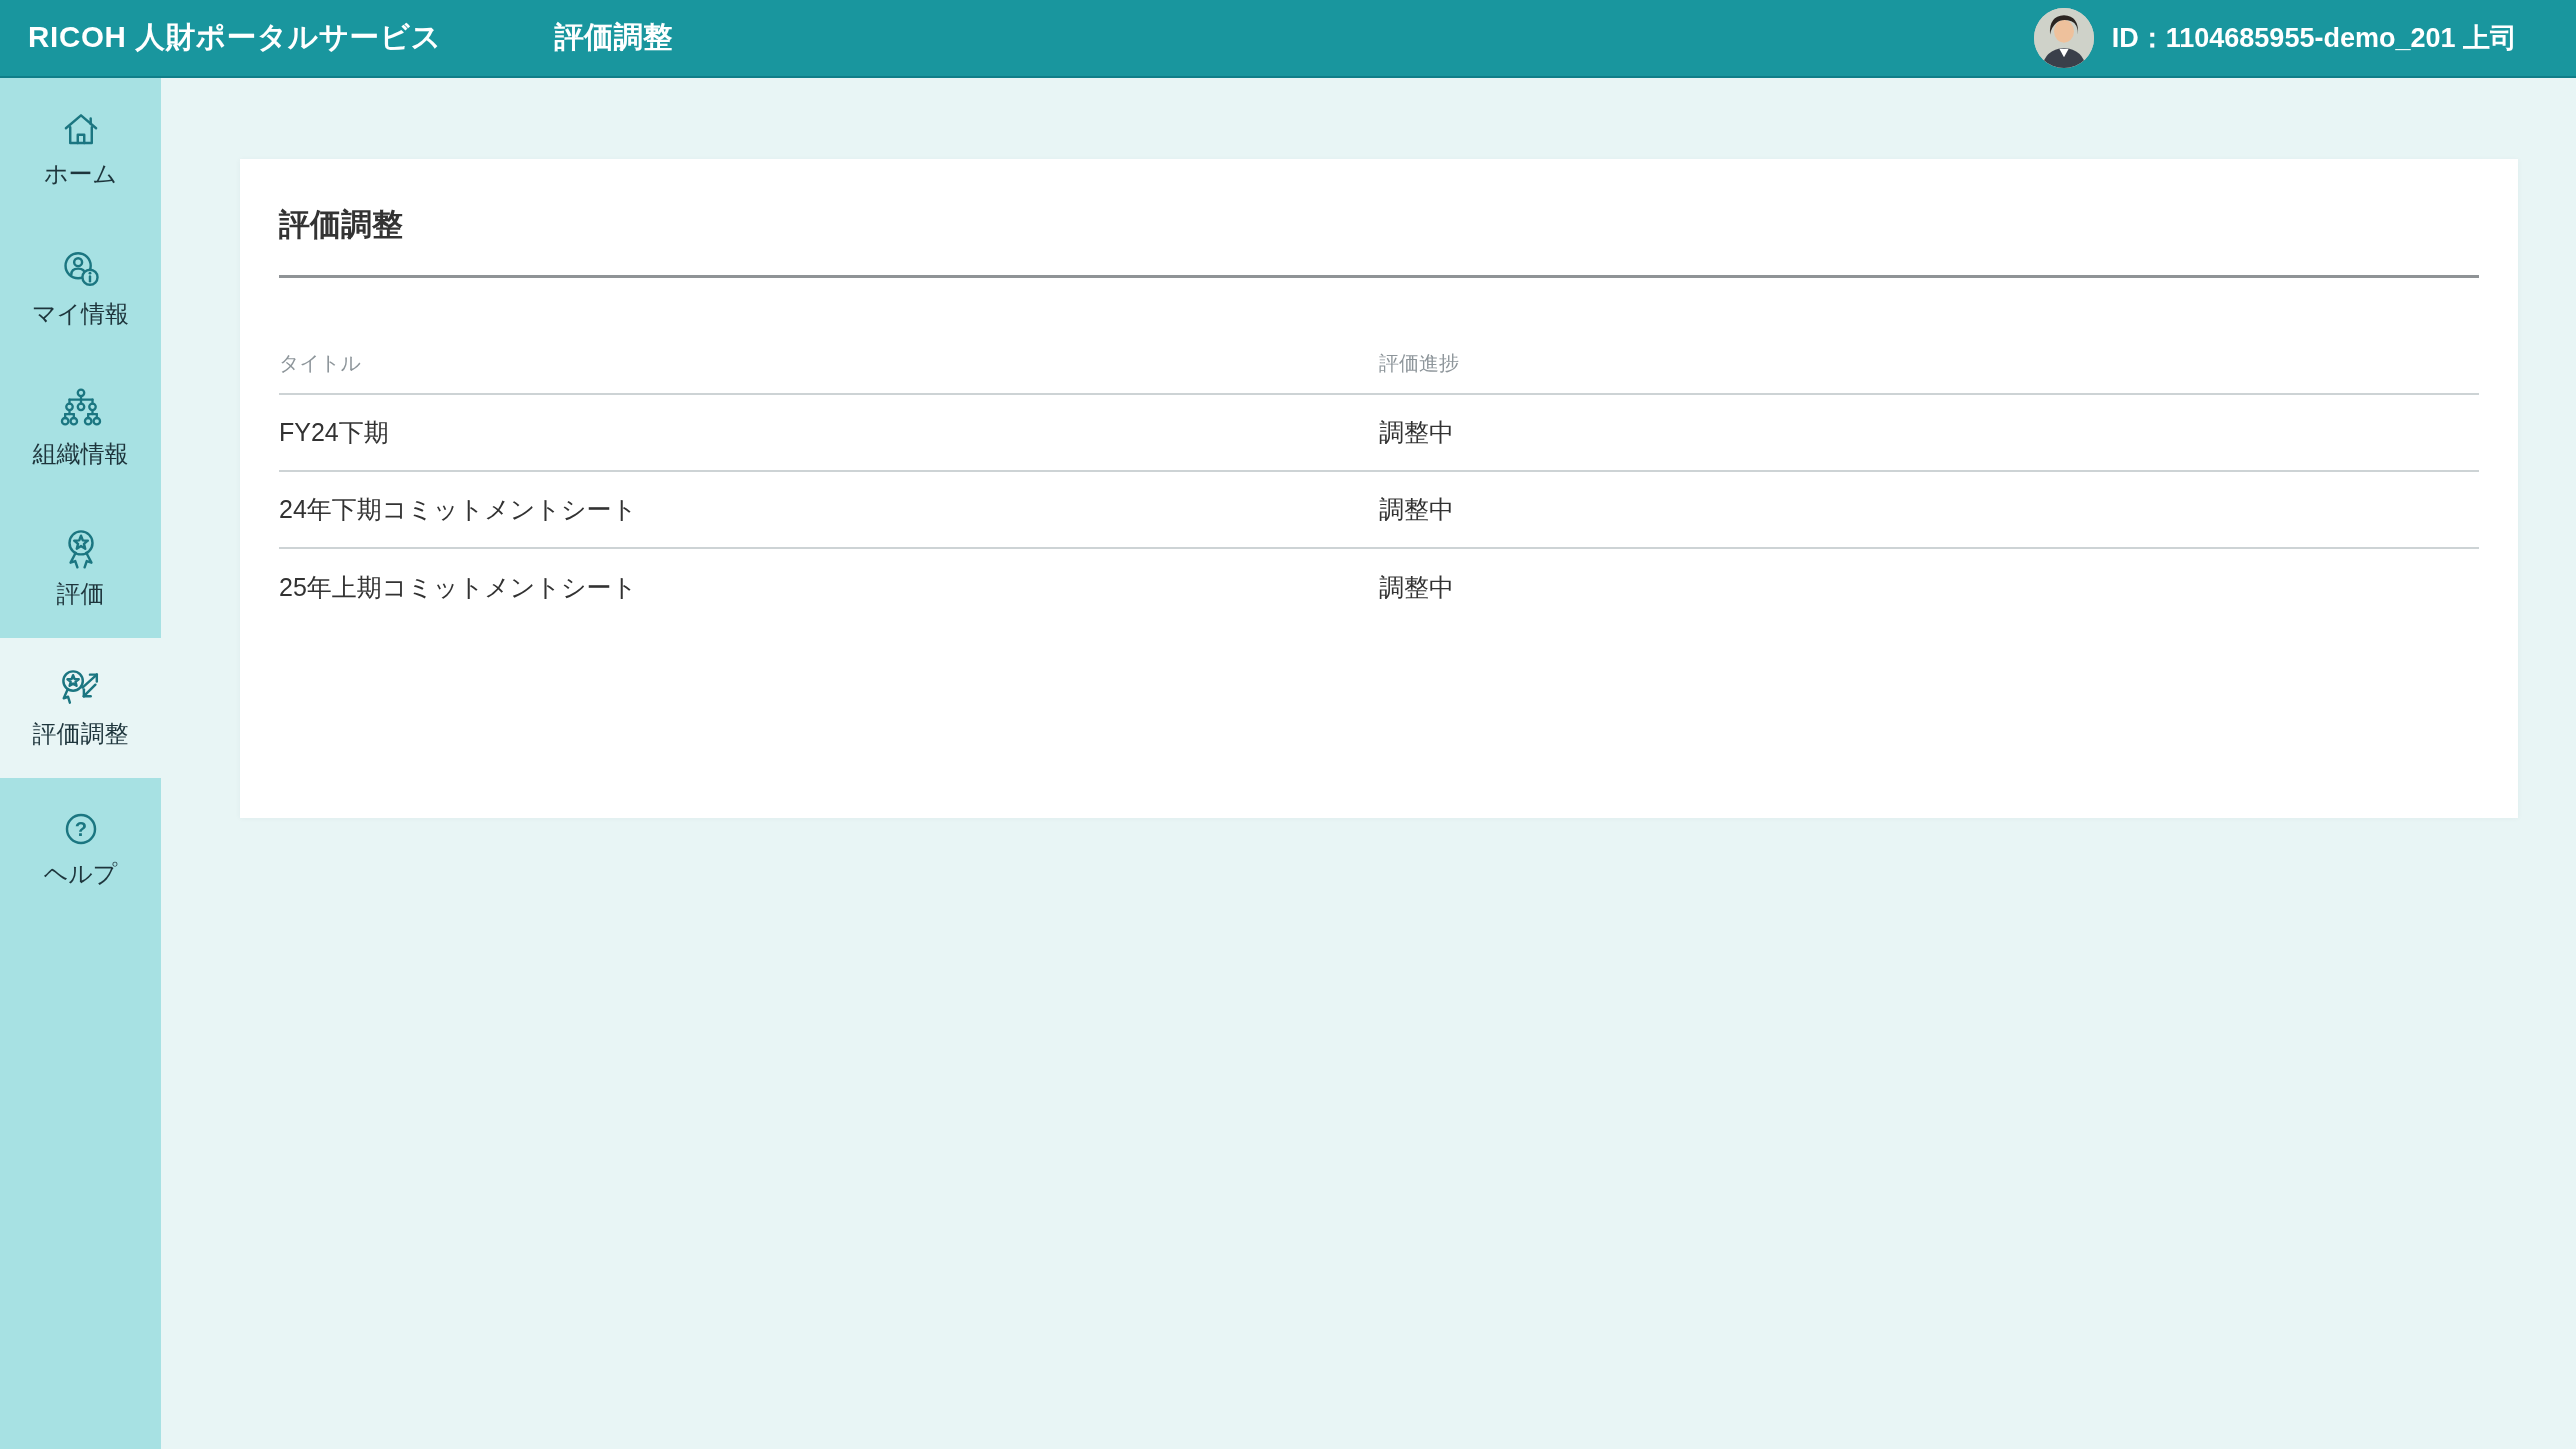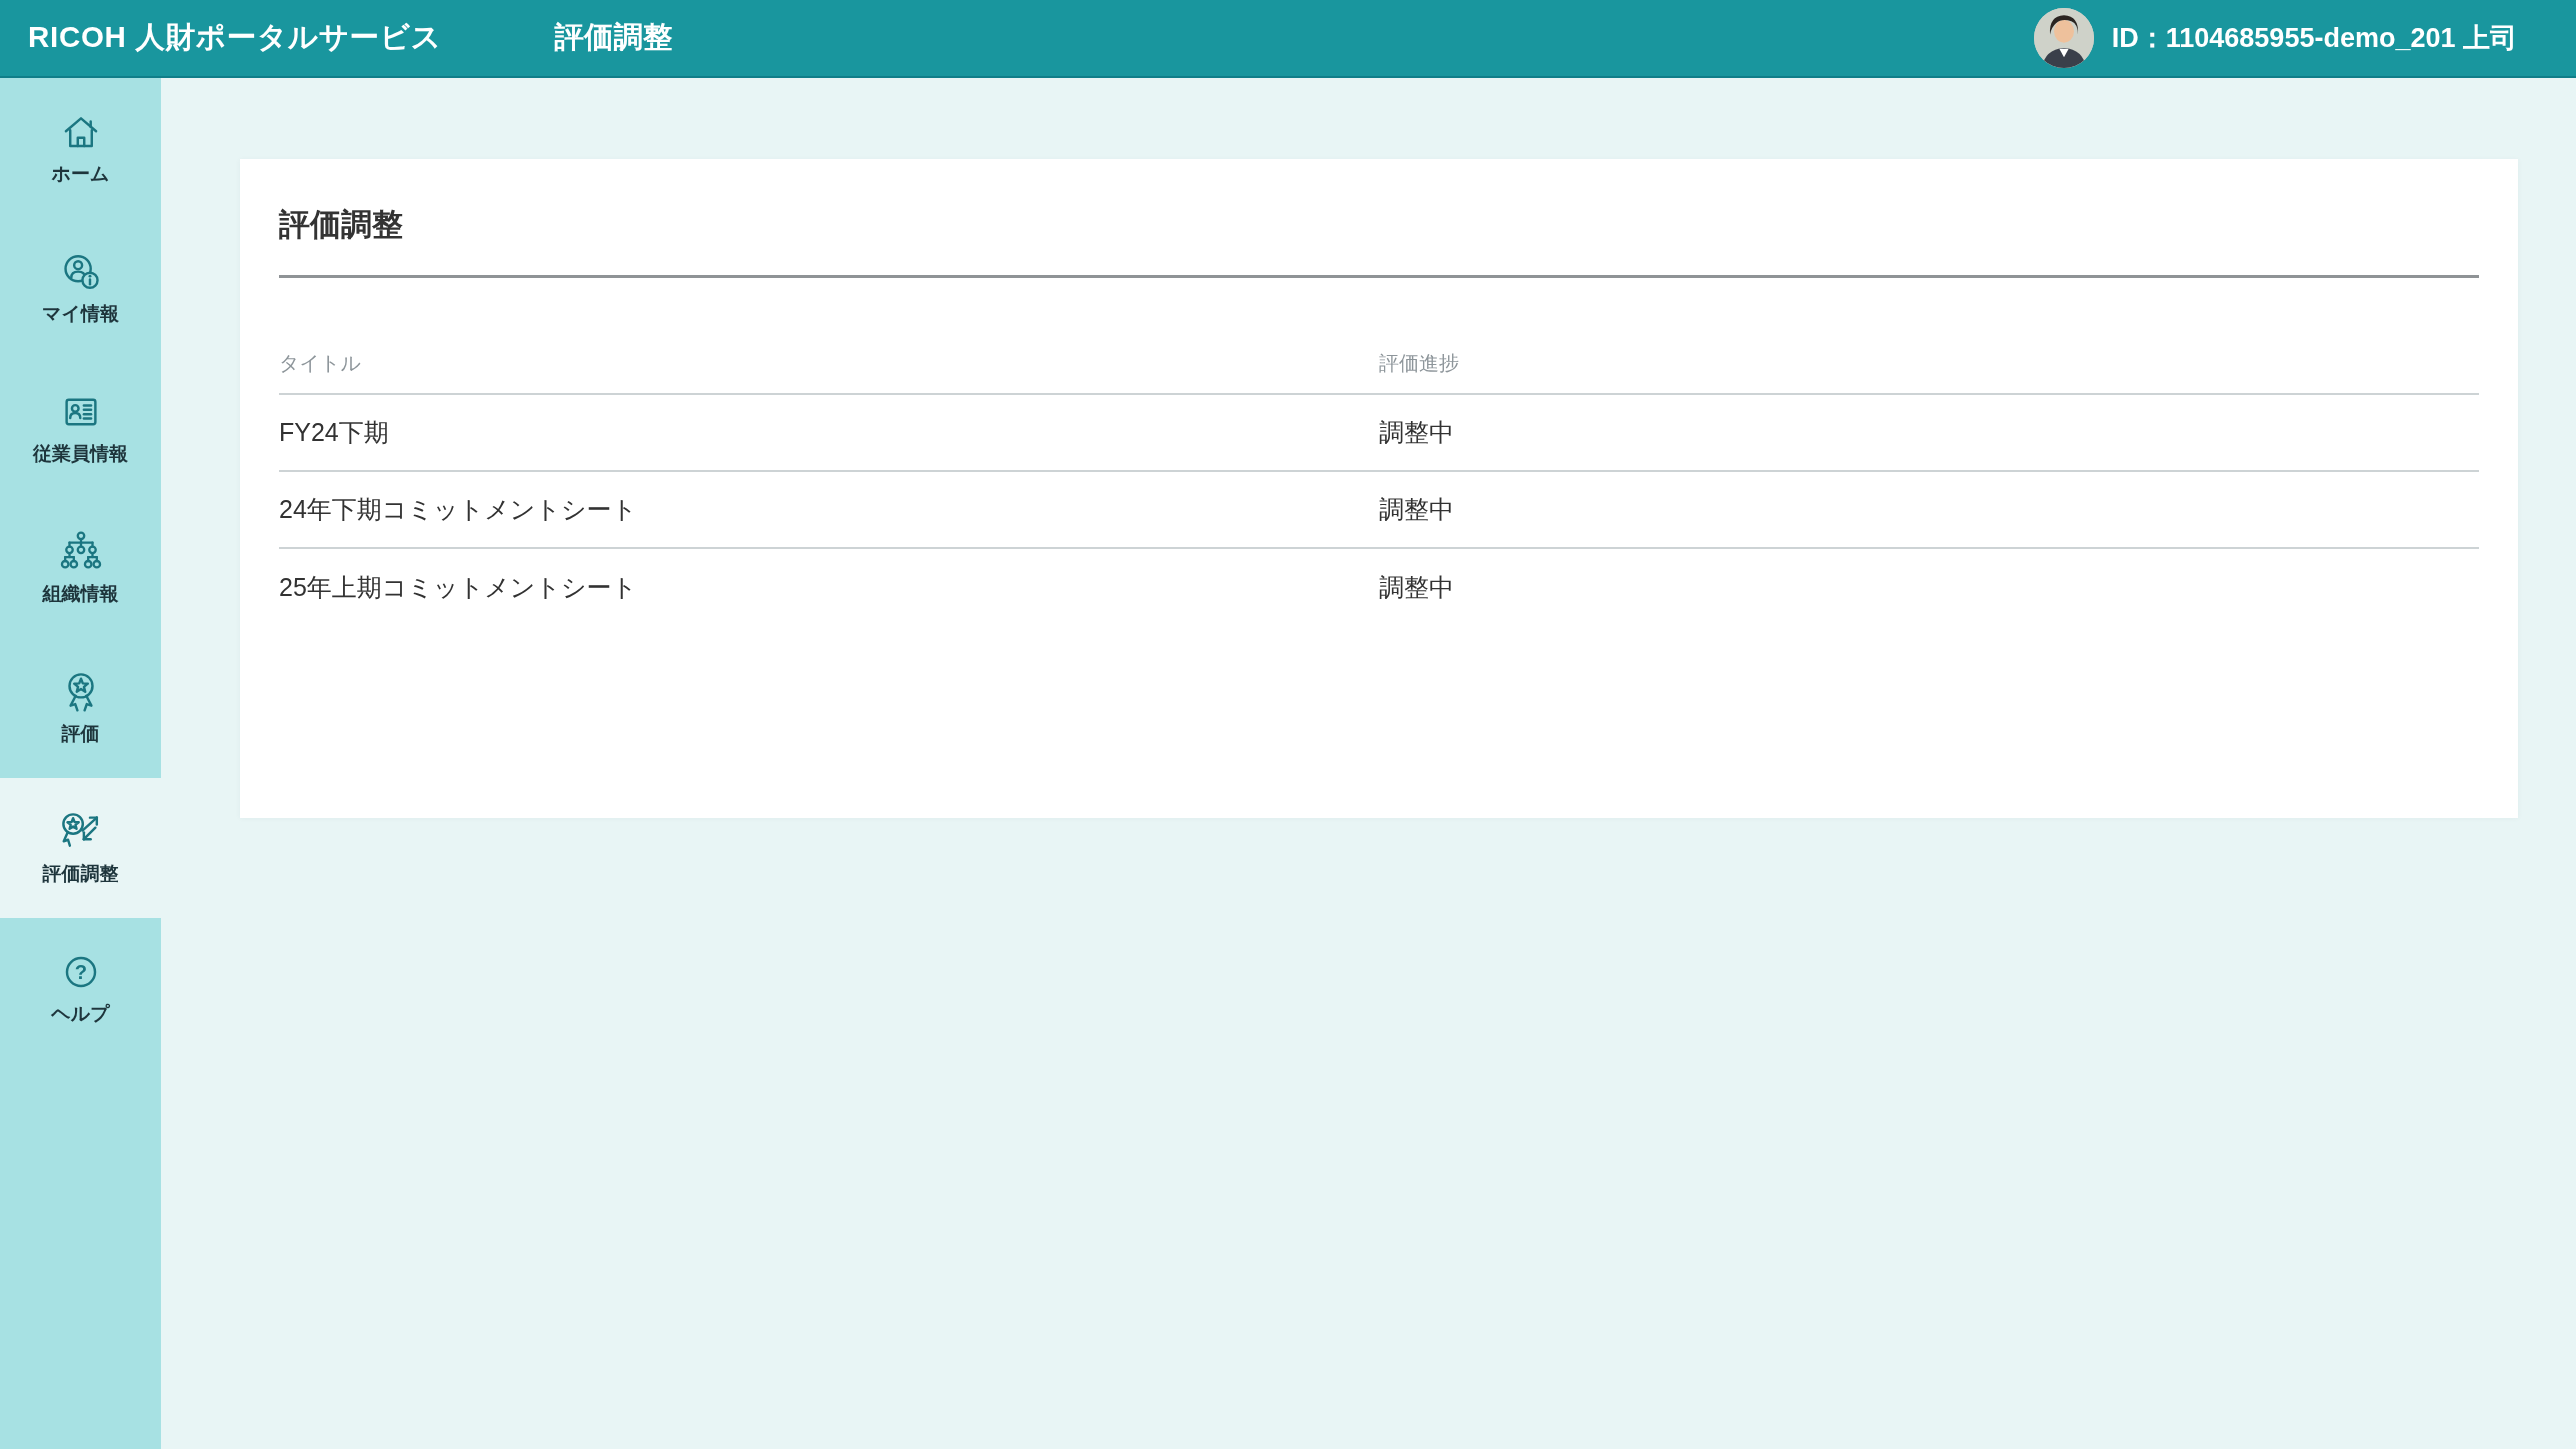--- a/index.html
+++ b/index.html
@@ -36,21 +36,21 @@
   
   .body{flex:1;display:flex;min-height:0;}
   .sidebar{flex:0 0 161px;width:161px;background:var(--sidebar-bg);}
   .side-item{
     height:140px;display:flex;flex-direction:column;align-items:center;
     justify-content:center;gap:6.7px;cursor:pointer;
   }
   .side-item.active{background:var(--content-bg);}
   .side-item .icon{display:block;height:46px;}
   .side-item .icon svg{display:block;}
-  .side-label{font-size:19px;font-weight:700;color:var(--sidebar-text);white-space:nowrap;}
+  .side-label{font-size:24px;font-weight:400;color:var(--sidebar-text);white-space:nowrap;}
 
   .main{flex:1;background:var(--content-bg);min-width:0;}
   .card{
     margin:81px 58px 0 79px;height:659px;background:var(--card-bg);
     padding:0 39px;box-shadow:0 1.3px 5.4px rgba(20,60,70,0.05);
   }
   .card h1{margin:0;padding-top:48px;font-size:31px;line-height:36px;font-weight:600;color:var(--title-text);}
   .t-divider{margin-top:32px;height:2.7px;background:var(--divider-strong);}
   .thead{
     height:117px;display:flex;align-items:flex-end;padding-bottom:16px;
@@ -111,34 +111,20 @@
             <circle cx="28" cy="22.5" r="5.5"></circle>
             <path d="M18.5 40 Q18.5 31.5 28 31.5 Q37.5 31.5 37.5 40"></path>
             <circle cx="44.5" cy="43.5" r="10.5" fill="var(--sidebar-bg)"></circle>
             <path d="M44.5 42.5 V49"></path>
             <circle cx="44.5" cy="37.8" r="2" fill="var(--icon-color)" stroke="none"></circle>
           </svg>
         </span>
         <span class="side-label">マイ情報</span>
       </div>
 
-      <div class="side-item">
-        <span class="icon">
-          <svg width="46" height="46" viewBox="0 0 64 64" fill="none" stroke="var(--icon-color)" stroke-width="3.4" stroke-linecap="round" stroke-linejoin="round">
-            <rect x="12" y="15" width="40" height="34" rx="3"></rect>
-            <circle cx="24" cy="27" r="4.6"></circle>
-            <path d="M17 40.5 Q17 33.5 24 33.5 Q31 33.5 31 40.5"></path>
-            <path d="M36 23 H46"></path>
-              <path d="M36 29 H46"></path>
-              <path d="M36 35 H46"></path>
-              <path d="M36 41 H46"></path>
-          </svg>
-        </span>
-        <span class="side-label">従業員情報</span>
-      </div>
 
       <div class="side-item">
         <span class="icon">
           <svg width="46" height="46" viewBox="0 0 64 64" fill="none" stroke="var(--icon-color)" stroke-width="3.2" stroke-linecap="round" stroke-linejoin="round">
             <circle cx="32" cy="9.5" r="4.5"></circle>
             <circle cx="16" cy="29" r="4.5"></circle>
               <circle cx="32" cy="29" r="4.5"></circle>
               <circle cx="48" cy="29" r="4.5"></circle>
             <circle cx="10" cy="49" r="4.5"></circle>
               <circle cx="22" cy="49" r="4.5"></circle>

